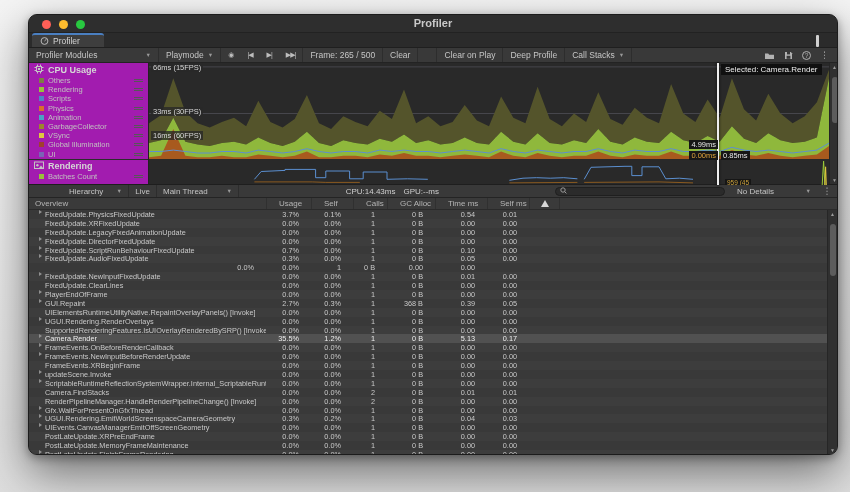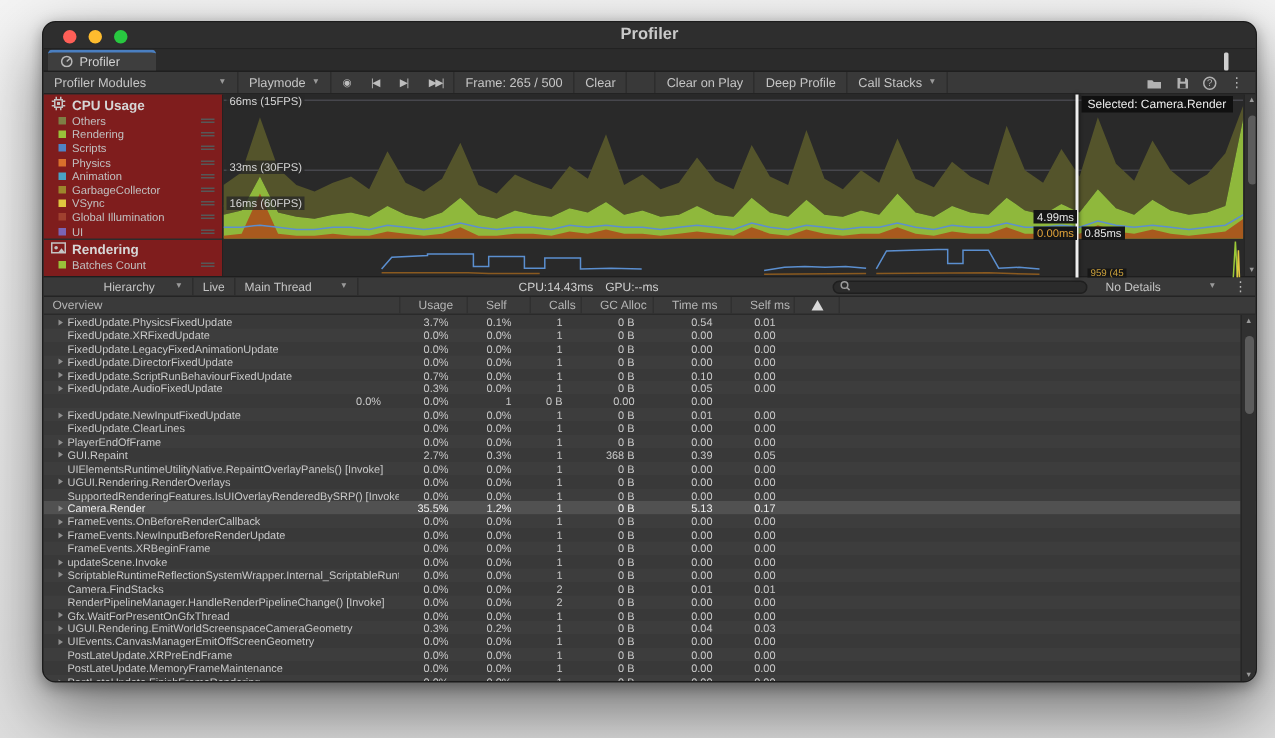--- a/index.html
+++ b/index.html
@@ -33,21 +33,21 @@
   .dd-arrow { font-size:5.5px; color:#9a9a9a; }
   .wide { width:130px; justify-content:space-between; }
   .glyph { font-size:7px; color:#bdbdbd; letter-spacing:-1px; }
   .tb-right { margin-left:auto; display:flex; align-items:center; gap:9px; padding-right:8px; }
   .tb-ico { display:flex; align-items:center; }
   .help-ico { width:9px; height:9px; border:1px solid #b0b0b0; border-radius:50%;
     font-size:6.5px; color:#b0b0b0; display:flex; align-items:center; justify-content:center; }
   .kebab { color:#b8b8b8; font-size:9px; }
   
   .charts-row { height:122px; flex:none; display:flex; background:#282828; border-bottom:1px solid #1e1e1e; }
-  .modules-sidebar { width:120px; flex:none; background:#7f1d1d; border-right:1px solid #222; overflow:hidden; }
+  .modules-sidebar { width:120px; flex:none; background:#a21caf; border-right:1px solid #222; overflow:hidden; }
   .module-header { height:13px; display:flex; align-items:center; gap:4px; padding-left:5px;
     color:#d6d6d6; font-size:9px; font-weight:bold; border-top:1px solid #2c2c2c; }
   .module-section:first-child .module-header { border-top:none; }
   .legend-item { height:9.2px; display:flex; align-items:center; gap:4px; padding-left:10px;
     font-size:7.5px; color:#c0c0c0; position:relative; white-space:nowrap; }
   .swatch { width:5px; height:5px; flex:none; }
   .grip { position:absolute; right:5px; top:3px; width:9px; height:3px;
     border-top:1px solid #575757; border-bottom:1px solid #575757; }
   .chart-area { position:relative; width:680px; flex:none; background:#292929; }
   .cpu-chart { position:absolute; left:0; top:0; width:680px; height:96px; border-bottom:1px solid #1b1b1b; }
@@ -88,21 +88,21 @@
     font-size:8px; color:#b5b5b5; align-items:center; }
   .th { height:100%; display:flex; align-items:center; padding-left:12px; border-left:1px solid #303030; overflow:hidden; white-space:nowrap; }
   .th.first { border-left:none; padding-left:6px; }
   .th.center { justify-content:center; padding-left:0; }
   .warn-tri { width:0; height:0; border-left:4px solid transparent; border-right:4px solid transparent;
     border-bottom:7px solid #d8d8d8; }
   .table-body { position:relative; flex:1; background:#3a3a3a; overflow:hidden; }
   .trow { height:8.9px; align-items:center; font-size:7.3px; color:#c9c9c9; background:#393939; }
   .trow.alt { background:#3d3d3d; }
   .trow.selected { background:#515151; color:#efefef; }
-  .name-cell { display:flex; align-items:center; gap:3px; padding-left:10px; white-space:nowrap; overflow:hidden; }
+  .name-cell { display:flex; gap:3px; padding-left:10px; white-space:nowrap; overflow:hidden; }
   .arrow { width:0; height:0; border-left:3.5px solid #909090; border-top:2.5px solid transparent;
     border-bottom:2.5px solid transparent; flex:none; }
   .cell-num { text-align:right; padding-right:12px; white-space:nowrap; }
   .tscroll { position:absolute; right:0; top:0; bottom:0; width:10px; background:#303030;
     border-left:1px solid #262626; z-index:6; }
   .tscroll .arr { position:absolute; left:0; width:100%; text-align:center; font-size:5px; color:#9a9a9a; }
   .tscroll .arr.up{ top:1px; } .tscroll .arr.dn{ bottom:1px; }
   .tscroll .thumb { position:absolute; left:2px; top:14px; height:52px; width:6px; background:#5c5c5c; border-radius:3px; }
 </style>
 </head>

